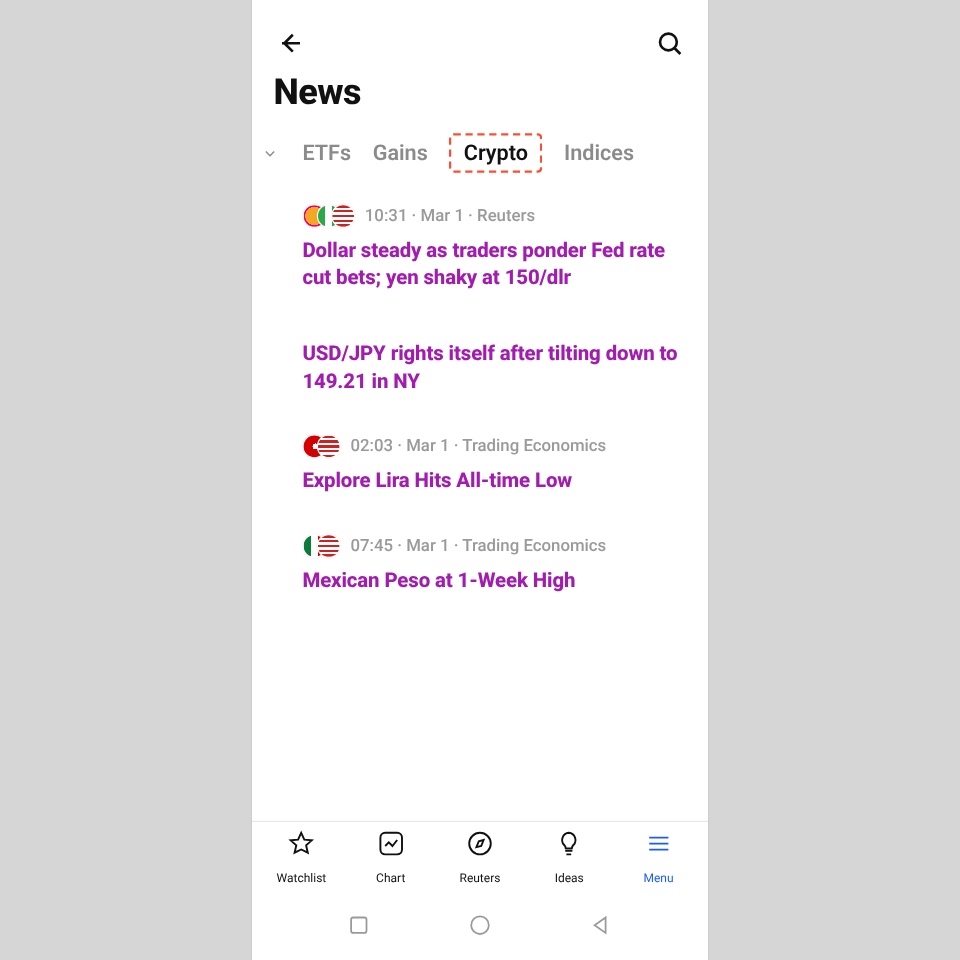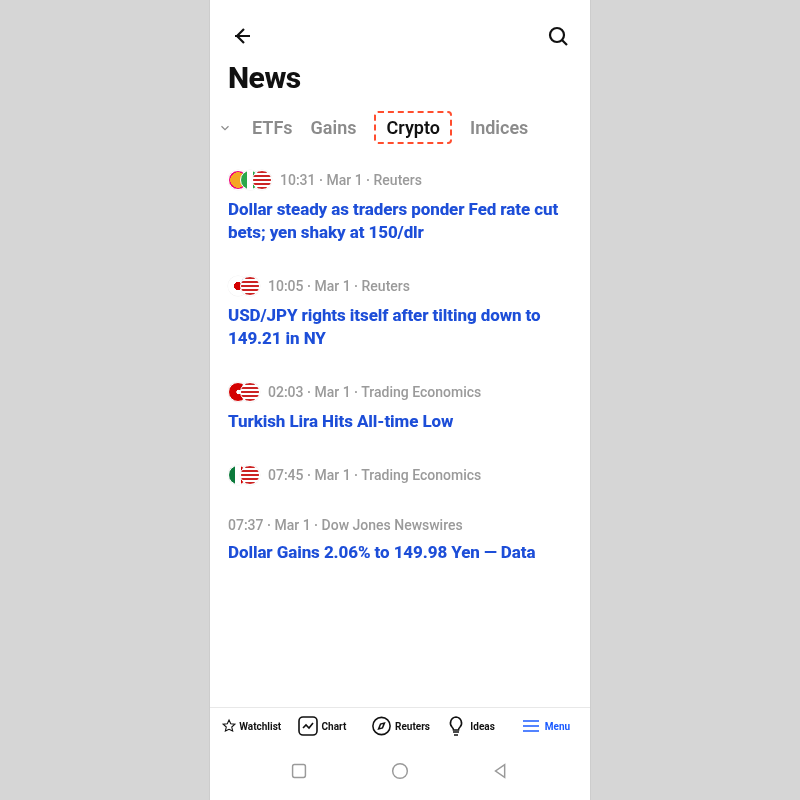--- a/index.html
+++ b/index.html
@@ -45,50 +45,50 @@
   .tabs .chev { width: 16px; color: #8b8b8b; display:flex; align-items:center; }
   .tab { cursor: pointer; }
   .tab.active {
     color: #111;
     border: 2px dashed #ff4d2e;
     border-radius: 4px;
     padding: 4px 10px;
   }
 
   
-  .list { padding: 2px 18px 0 18px; }
+  .list { padding: 2px 18px 0 18px; margin-left: 24px; }
   .item { padding: 10px 0 22px 0; }
   .meta-row { display: flex; align-items: center; gap: 8px; }
   .flags { display: flex; }
   .flag {
     width: 20px; height: 20px; border-radius: 50%;
     border: 1px solid #fff;
     box-shadow: 0 0 0 0.5px rgba(0,0,0,0.06);
     display: inline-block;
   }
   .flag + .flag { margin-left: -8px; }
   .meta {
     color: #9a9a9a; font-size: 14px; font-weight: 500;
   }
   .headline {
     margin-top: 8px;
-    color: #1d4ed8; font-size: 17px; font-weight: 800; line-height: 1.35;
+    color: #a21caf; font-size: 17px; font-weight: 800; line-height: 1.35;
     letter-spacing: -0.1px;
   }
 
   
   .tabbar {
     border-top: 1px solid #e8e8e8;
     display: flex; justify-content: space-around; align-items: center;
     padding: 6px 4px 6px 4px;
     background: #fff;
   }
   .tb {
-    display: flex; flex-direction: row; align-items: center; gap: 2px;
-    font-size: 10px; font-weight: 700; color: #111;
+    display: flex; flex-direction: column; align-items: center; gap: 12px;
+    font-size: 10px; font-weight: 400; color: #111;
     width: 60px;
     cursor: pointer;
   }
   .tb svg { width: 24px; height: 24px; stroke: #111; stroke-width: 1.6; fill: none; }
   .tb.active { color: #1b5bff; }
   .tb.active svg { stroke: #1b5bff; }
 
   
   .sysnav {
     display: flex; justify-content: space-around; align-items: center;
@@ -151,53 +151,41 @@
             <span class="flags">
               <span class="flag fl-generic-orange"></span>
               <span class="flag fl-generic-green"></span>
               <span class="flag fl-us"></span>
             </span>
             <span class="meta">10:31 · Mar 1 · Reuters</span>
           </div>
           <div class="headline">Dollar steady as traders ponder Fed rate cut bets; yen shaky at 150/dlr</div>
         </div>
         <div class="item">
-          <div class="meta-row">
-            <span class="flags">
-              <span class="flag fl-japan"></span>
-              <span class="flag fl-us"></span>
-            </span>
-            <span class="meta">10:05 · Mar 1 · Reuters</span>
-          </div>
           <div class="headline">USD/JPY rights itself after tilting down to 149.21 in NY</div>
         </div>
         <div class="item">
           <div class="meta-row">
             <span class="flags">
               <span class="flag fl-turkey"></span>
               <span class="flag fl-us"></span>
             </span>
             <span class="meta">02:03 · Mar 1 · Trading Economics</span>
           </div>
-          <div class="headline">Turkish Lira Hits All-time Low</div>
+          <div class="headline">Explore Lira Hits All-time Low</div>
         </div>
         <div class="item">
           <div class="meta-row">
             <span class="flags">
               <span class="flag fl-mexico"></span>
               <span class="flag fl-us"></span>
             </span>
             <span class="meta">07:45 · Mar 1 · Trading Economics</span>
           </div>
-        </div>
-        <div class="item">
-          <div class="meta-row">
-            <span class="meta">07:37 · Mar 1 · Dow Jones Newswires</span>
-          </div>
-          <div class="headline">Dollar Gains 2.06% to 149.98 Yen — Data</div>
+          <div class="headline">Mexican Peso at 1-Week High</div>
         </div>
       </div>
   </div>
 
   <div class="tabbar">
     <div class="tb">
       <svg viewBox="0 0 24 24">
         <path d="M12 3l2.6 5.7 6.2.6-4.7 4.2 1.4 6.1L12 16.9 6.5 19.6l1.4-6.1L3.2 9.3l6.2-.6z"></path>
       </svg>
       <span>Watchlist</span>

